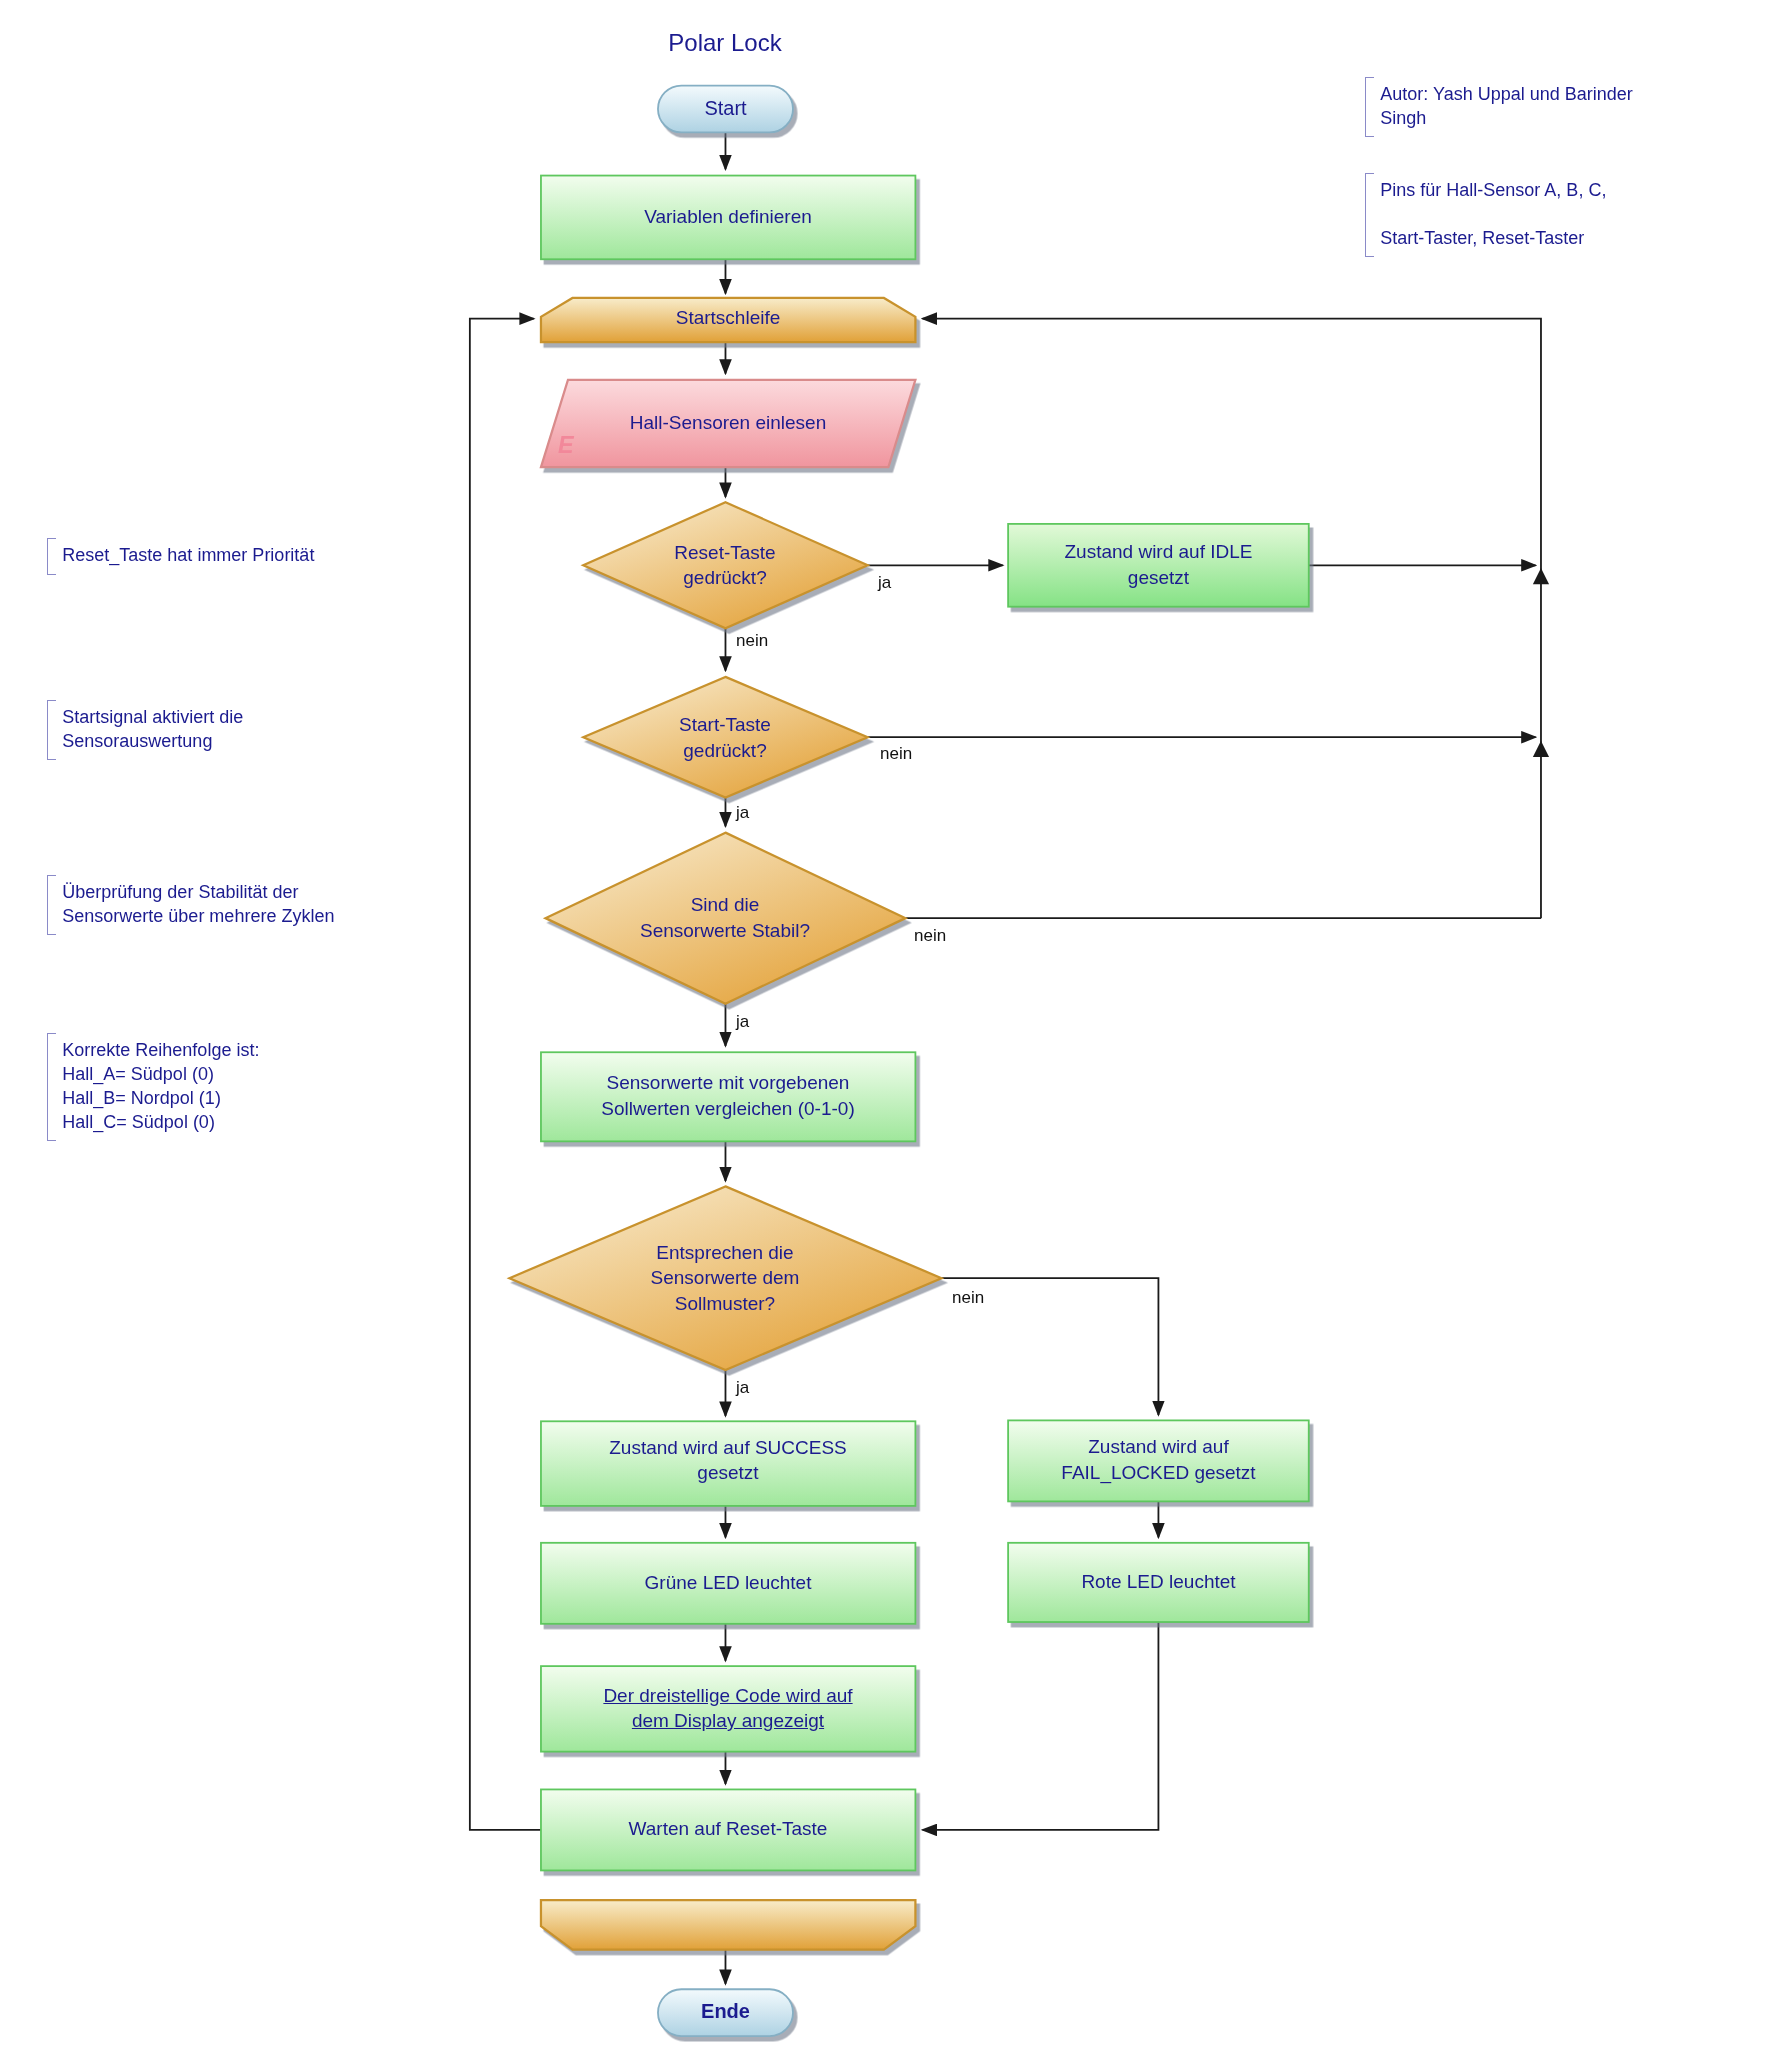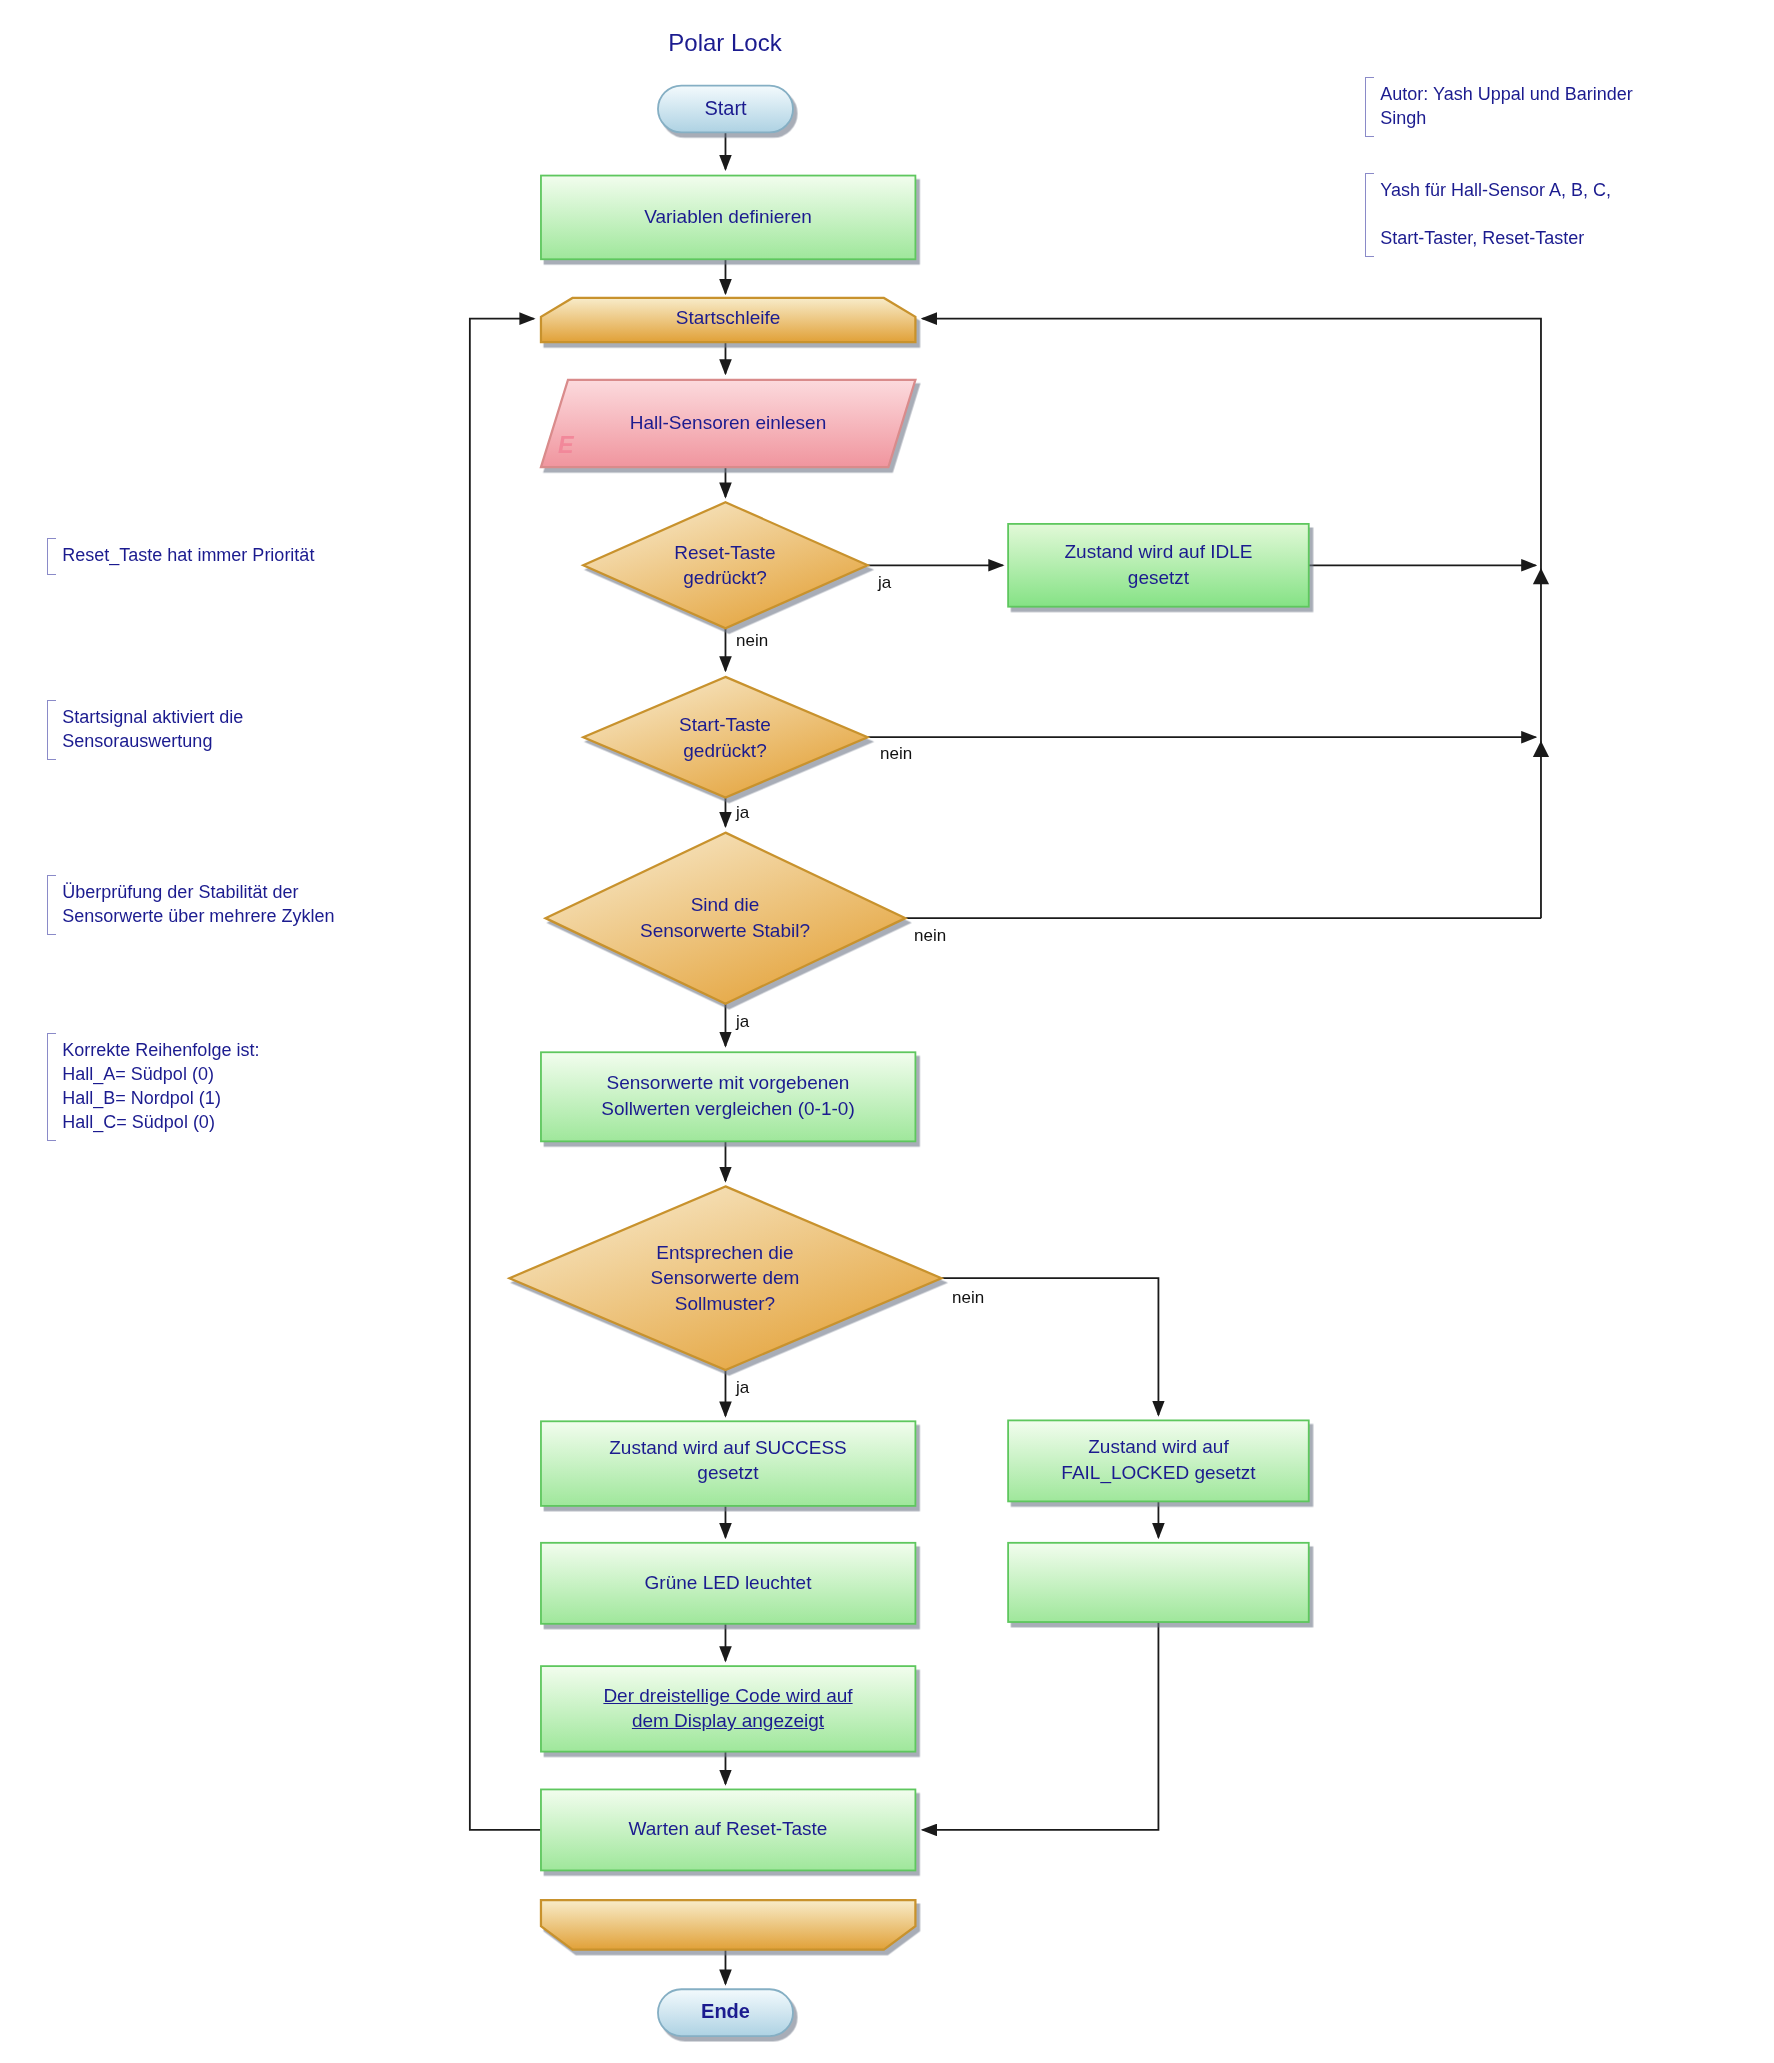--- a/index.html
+++ b/index.html
@@ -133,37 +133,38 @@
   <div class="lbl" style="left:541px;top:1052px;width:374px;height:87px;">Sensorwerte mit vorgebenen
 Sollwerten vergleichen (0-1-0)</div>
   <div class="lbl" style="left:545px;top:1188px;width:360px;height:180px;">Entsprechen die
 Sensorwerte dem
 Sollmuster?</div>
   <div class="lbl" style="left:541px;top:1421px;width:374px;height:78px;">Zustand wird auf SUCCESS
 gesetzt</div>
   <div class="lbl" style="left:1008px;top:1420px;width:301px;height:79px;">Zustand wird auf
 FAIL_LOCKED gesetzt</div>
   <div class="lbl" style="left:541px;top:1543px;width:374px;height:79px;">Grüne LED leuchtet</div>
+  <div class="lbl" style="left:1008px;top:1543px;width:301px;height:77px;">Rote LED leuchtet</div>
   <div class="lbl" style="left:541px;top:1666px;width:374px;height:84px;text-decoration:underline;">Der dreistellige Code wird auf
 dem Display angezeigt</div>
   <div class="lbl" style="left:541px;top:1789px;width:374px;height:79px;">Warten auf Reset-Taste</div>
   <div class="lbl" style="left:658px;top:1989px;width:135px;height:45px;font-size:20px;font-weight:bold;">Ende</div>
 
   <div class="elbl" style="left:878px;top:574px;">ja</div>
   <div class="elbl" style="left:736px;top:632px;">nein</div>
   <div class="elbl" style="left:880px;top:745px;">nein</div>
   <div class="elbl" style="left:736px;top:804px;">ja</div>
   <div class="elbl" style="left:914px;top:927px;">nein</div>
   <div class="elbl" style="left:736px;top:1013px;">ja</div>
   <div class="elbl" style="left:952px;top:1289px;">nein</div>
   <div class="elbl" style="left:736px;top:1379px;">ja</div>
 
   <div class="note" style="left:1365px;top:77px;width:333px;">Autor: Yash Uppal und Barinder
 Singh</div>
-  <div class="note" style="left:1365px;top:173px;width:351px;">Yash für Hall-Sensor A, B, C,
+  <div class="note" style="left:1365px;top:173px;width:351px;">Pins für Hall-Sensor A, B, C,
 
 Start-Taster, Reset-Taster</div>
   <div class="note" style="left:47px;top:538px;width:315px;">Reset_Taste hat immer Priorität</div>
   <div class="note" style="left:47px;top:700px;width:297px;">Startsignal aktiviert die
 Sensorauswertung</div>
   <div class="note" style="left:47px;top:875px;width:351px;">Überprüfung der Stabilität der
 Sensorwerte über mehrere Zyklen</div>
   <div class="note" style="left:47px;top:1033px;width:297px;">Korrekte Reihenfolge ist:
 Hall_A= Südpol (0)
 Hall_B= Nordpol (1)

